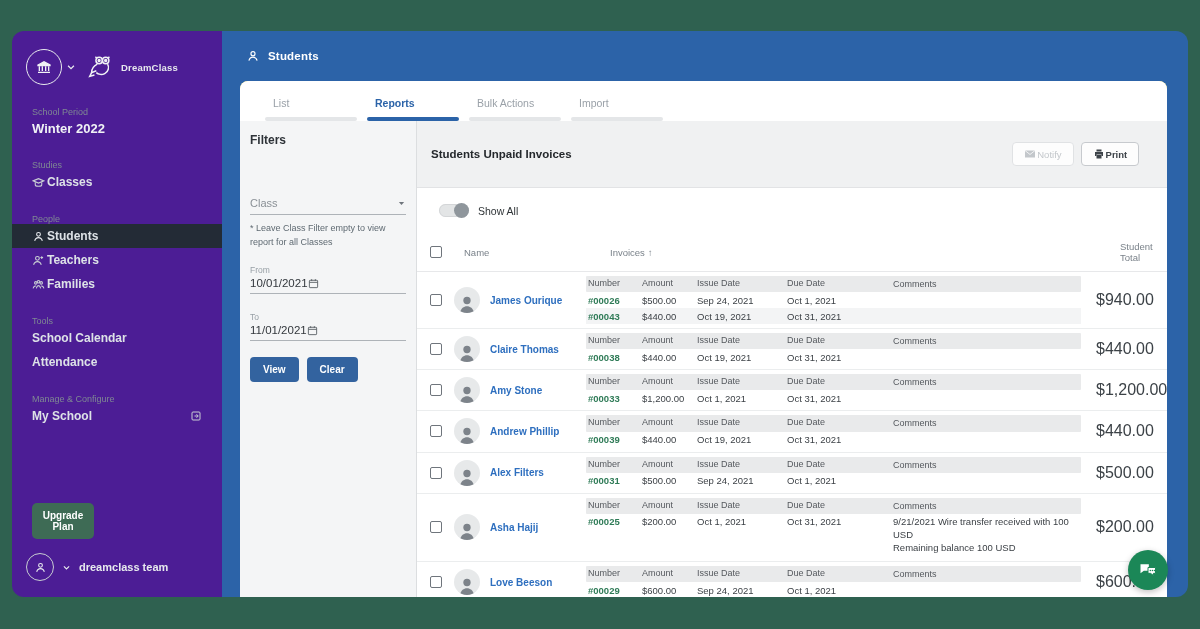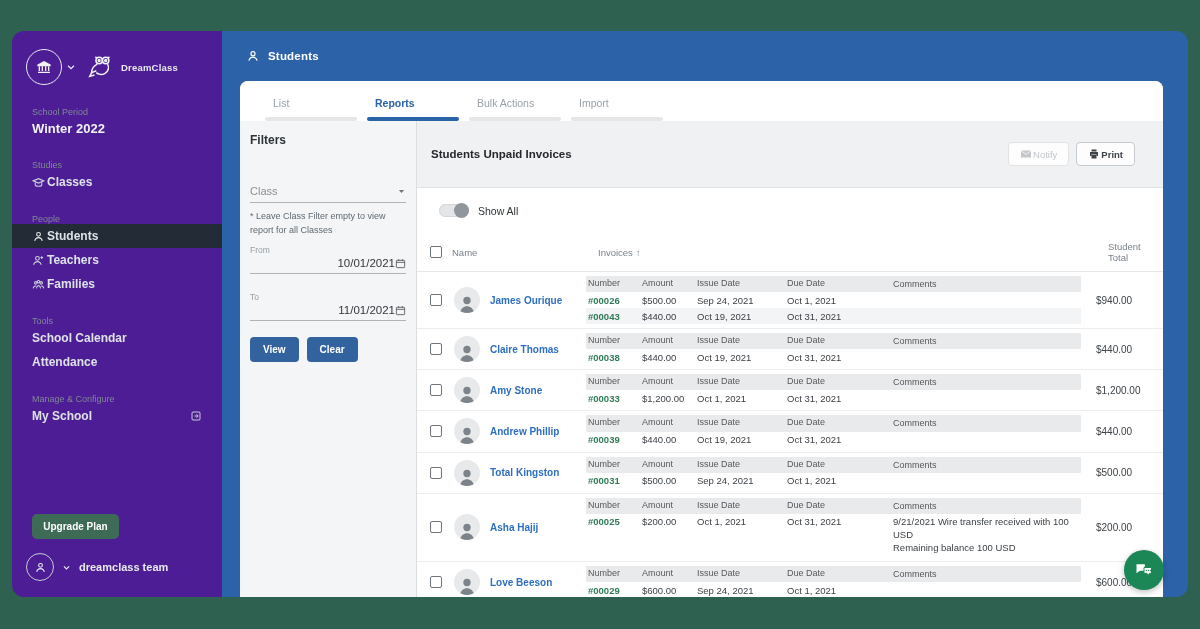--- a/index.html
+++ b/index.html
@@ -14,21 +14,21 @@
   .org-circle { width:36px; height:36px; border:1.5px solid #e8ebee; border-radius:50%; display:flex; align-items:center; justify-content:center; position:relative; flex-shrink:0; }
   .org-chevron { margin-left:-6px; }
   .brand-logo { display:flex; align-items:center; gap:5px; }
   .brand-name { font-size:9.5px; font-weight:bold; letter-spacing:.2px; }
   .side-section-label { font-size:9px; color:#7f8893; padding:0 20px; margin-top:20px; }
   .side-value { font-size:13px; font-weight:bold; color:#f0f2f5; padding:4px 20px; }
   .side-item { display:flex; align-items:center; gap:2px; font-size:12px; font-weight:bold; color:#dde2e7; padding:5px 20px; cursor:pointer; }
   .side-item.active { background:#232b36; }
   .side-item .trail { margin-left:auto; }
   .side-item.noicon { padding-left:20px; }
-  .upgrade-btn { margin:0 0 0 20px; margin-top:auto; width:87px; background:#3e6b55; color:#fff; font-size:10px; font-weight:bold; border:none; border-radius:5px; padding:7px 0; cursor:pointer; }
+  .upgrade-btn { margin:0 0 0 20px; margin-top:auto; width:62px; background:#3e6b55; color:#fff; font-size:10px; font-weight:bold; border:none; border-radius:5px; padding:7px 0; cursor:pointer; }
   .user-row { display:flex; align-items:center; gap:8px; padding:14px 14px 4px 14px; }
   .user-circle { width:28px; height:28px; border:1.5px solid #c7ccd2; border-radius:50%; display:flex; align-items:center; justify-content:center; flex-shrink:0; }
   .user-name { font-size:11px; font-weight:bold; }
   svg.ic { display:block; }
 
   
   .main { flex:1; background:#2c63a8; display:flex; flex-direction:column; position:relative; }
   .top-bar { height:50px; display:flex; align-items:center; gap:8px; color:#fff; padding-left:24px; flex-shrink:0; }
   .top-bar-title { font-size:11.5px; font-weight:bold; letter-spacing:.2px; }
 
@@ -40,25 +40,25 @@
   .tab-label { font-size:10.5px; color:#9aa1a8; padding:4px 0 8px 8px; }
   .tab-underline { height:4px; background:#e4e6e8; border-radius:2px; }
   .tab.active .tab-label { color:#2b63a8; font-weight:bold; }
   .tab.active .tab-underline { background:#2b63a8; }
 
   .content { flex:1; display:flex; min-height:0; }
 
   
   .filters { width:177px; background:#f4f5f6; border-right:1px solid #dcdee0; padding:12px 10px; flex-shrink:0; }
   .filters-title { font-size:12px; font-weight:bold; color:#2e3338; }
-  .select-row { margin-top:38px; display:flex; align-items:center; justify-content:space-between; border-bottom:1px solid #aeb3b8; padding-bottom:5px; cursor:pointer; }
+  .select-row { margin-top:50px; display:flex; align-items:center; justify-content:space-between; border-bottom:1px solid #aeb3b8; padding-bottom:5px; cursor:pointer; }
   .select-placeholder { font-size:11px; color:#8a9096; }
   .filter-helper { font-size:9px; color:#5f6a72; line-height:1.5; margin-top:7px; }
-  .field-label { font-size:8.5px; color:#98a0a6; margin-top:8px; }
-  .field-row { display:flex; align-items:center; justify-content:flex-end; border-bottom:1px solid #aeb3b8; padding:2px 0 4px 0; }
+  .field-label { font-size:8.5px; color:#98a0a6; margin-top:16px; }
+  .field-row { display:flex; align-items:center; justify-content:flex-start; border-bottom:1px solid #aeb3b8; padding:2px 0 4px 0; }
   .field-value { font-size:11.5px; color:#33383d; }
   .to-gap { margin-top:18px; }
   .filter-btns { display:flex; gap:8px; margin-top:16px; }
   .f-btn { background:#33639f; color:#fff; border:none; border-radius:4px; font-size:10px; font-weight:bold; padding:7px 13px; cursor:pointer; }
 
   
   .report { flex:1; display:flex; flex-direction:column; background:#fff; min-width:0; }
   .report-header { background:#f0f1f2; border-bottom:1px solid #e2e3e5; display:flex; align-items:center; padding:21px 14px; flex-shrink:0; }
   .report-title { font-size:11.5px; font-weight:bold; color:#24282c; }
   .header-btns { margin-left:auto; display:flex; gap:7px; padding-right:14px; }
@@ -66,42 +66,42 @@
   .hbtn.disabled { border:1px solid #e0e2e4; color:#c3c7cb; }
   .hbtn.normal { border:1px solid #c7cace; color:#3d4349; font-weight:bold; }
 
   .toolbar { padding:16px 14px 6px 22px; display:flex; align-items:center; gap:9px; }
   .toggle { width:30px; height:13px; background:#e3e5e6; border-radius:8px; position:relative; cursor:pointer; box-shadow:inset 0 0 0 1px #d4d6d8; }
   .toggle-knob { width:15px; height:15px; border-radius:50%; background:#8f969c; position:absolute; right:0px; top:-1px; }
   .toggle-label { font-size:10.5px; color:#2f3437; }
 
   .col-header { display:flex; align-items:center; padding:18px 0 8px 13px; border-bottom:1px solid #e7e8ea; color:#7a828a; font-size:9.5px; }
   .cb { width:12px; height:12px; border:1.5px solid #6f757c; border-radius:2px; background:#fff; flex-shrink:0; cursor:pointer; }
-  .col-name { margin-left:10px; width:146px; }
+  .col-name { margin-left:22px; width:146px; }
   .col-invoices { width:495px; display:flex; align-items:center; gap:3px; }
   .col-total { flex:1; padding-left:15px; }
 
   .row { display:flex; align-items:center; border-bottom:1px solid #ebedee; padding:4px 0 4px 13px; }
   .row-cb { width:24px; flex-shrink:0; }
   .avatar { width:26px; height:26px; border-radius:50%; background:#e7e9ea; overflow:hidden; display:flex; align-items:flex-end; justify-content:center; flex-shrink:0; }
   .avatar-wrap { width:36px; flex-shrink:0; }
   .name-cell { width:96px; flex-shrink:0; font-size:10px; font-weight:bold; color:#2e6fbf; cursor:pointer; }
   .inv-block { width:495px; flex-shrink:0; }
   .inv-head { display:flex; background:#e9eaeb; border-radius:1px; }
   .inv-head span { font-size:9px; color:#55595e; padding:2px 0 2px 2px; }
   .inv-line { display:flex; align-items:flex-start; }
   .inv-line.alt { background:#f3f4f5; }
   .inv-line span { font-size:9.5px; color:#3a3f44; padding:2.5px 0 2.5px 2px; }
   .c-number { width:54px; flex-shrink:0; }
   .c-amount { width:55px; flex-shrink:0; }
   .c-issue { width:90px; flex-shrink:0; }
   .c-due { width:106px; flex-shrink:0; }
   .c-comments { flex:1; white-space:pre-line; line-height:1.35; }
   .inv-line .c-number { color:#2f7b57; font-weight:bold; cursor:pointer; }
-  .total-cell { flex:1; padding-left:15px; font-size:10px; color:#3c4247; }
+  .total-cell { flex:1; padding-left:15px; font-size:16px; color:#3c4247; }
 
   .total-row { display:flex; align-items:center; padding:8px 0 8px 13px; border-bottom:1px solid #ebedee; }
   .total-spacer { width:169px; flex-shrink:0; }
   .total-label { width:495px; font-size:11px; color:#3f454b; }
   .total-value { flex:1; padding-left:15px; font-size:11px; color:#33383d; }
 
   .chat-fab { position:absolute; width:40px; height:40px; border-radius:50%; background:#1b8757; right:24px; bottom:7px; display:flex; align-items:center; justify-content:center; cursor:pointer; box-shadow:0 2px 6px rgba(0,0,0,.25); }
 </style>
 </head>
 <body>
@@ -453,21 +453,21 @@
                   <div class="cb"></div>
                 </div>
     <div class="avatar-wrap">
       <div class="avatar">
         <svg width="20" height="20" viewBox="0 0 24 24" fill="#7d838a">
                       <circle cx="12" cy="9" r="4.4"></circle>
                       <path d="M3.5 24c1.2-5.5 4.6-8 8.5-8s7.3 2.5 8.5 8z"></path>
                     </svg>
       </div>
     </div>
-    <div class="name-cell">Total Kingston</div>
+    <div class="name-cell">Alex Filters</div>
     <div class="inv-block">
   <div class="inv-head">
     <span class="c-number">Number</span>
     <span class="c-amount">Amount</span>
     <span class="c-issue">Issue Date</span>
     <span class="c-due">Due Date</span>
     <span class="c-comments">Comments</span>
   </div>
 
   <div class="inv-line">

